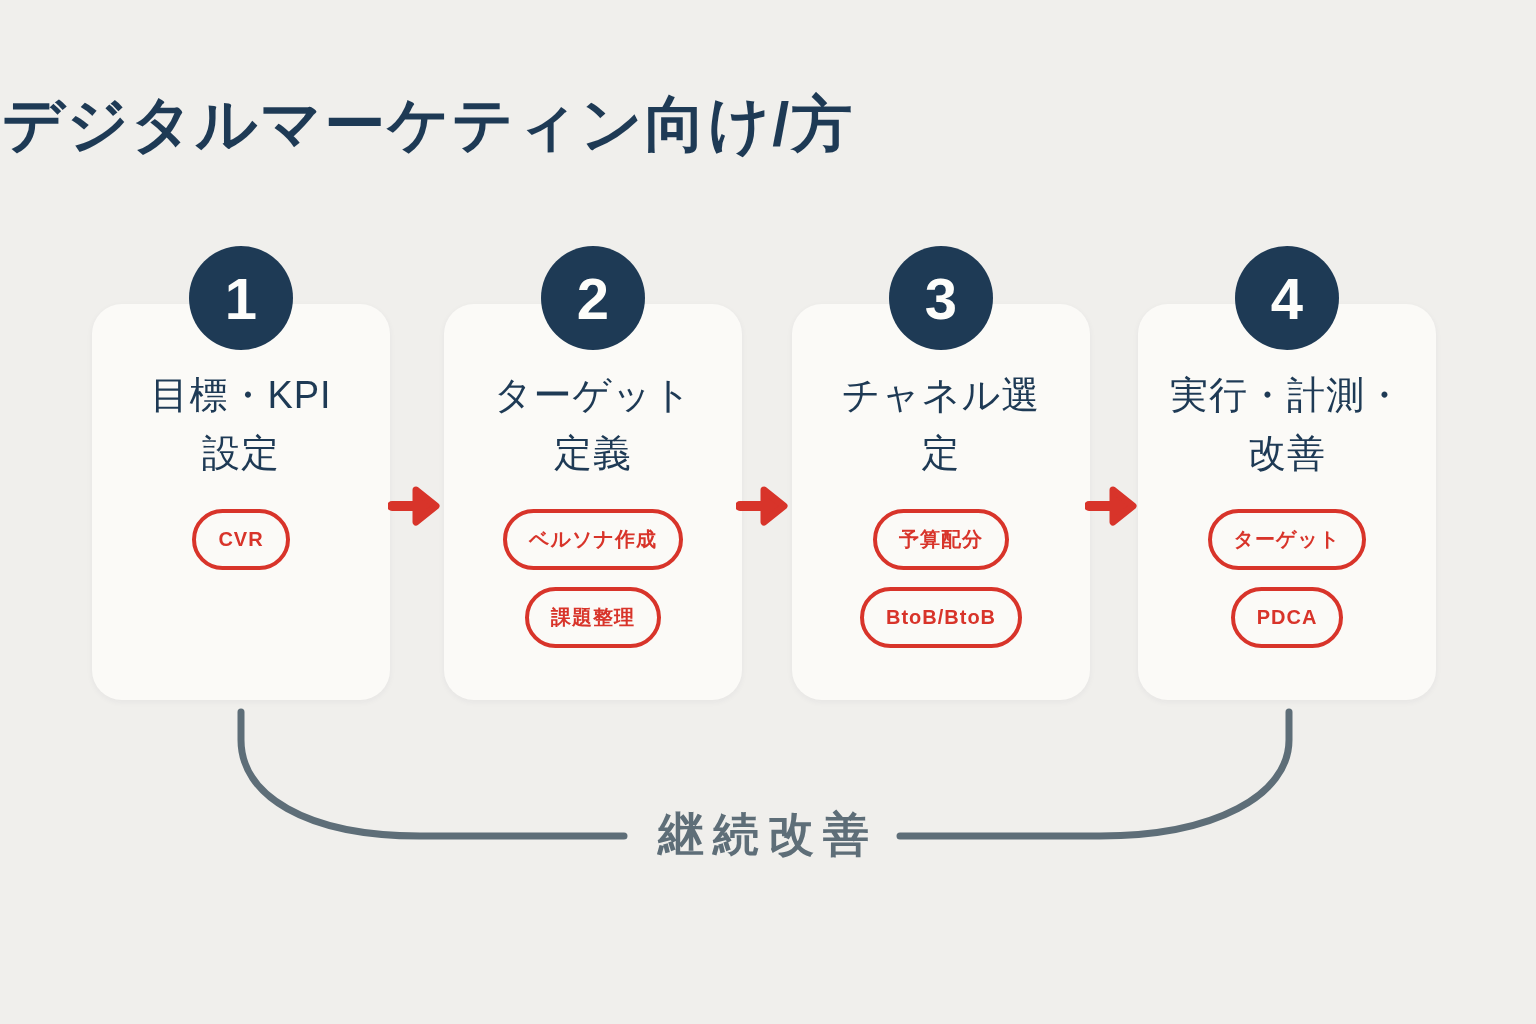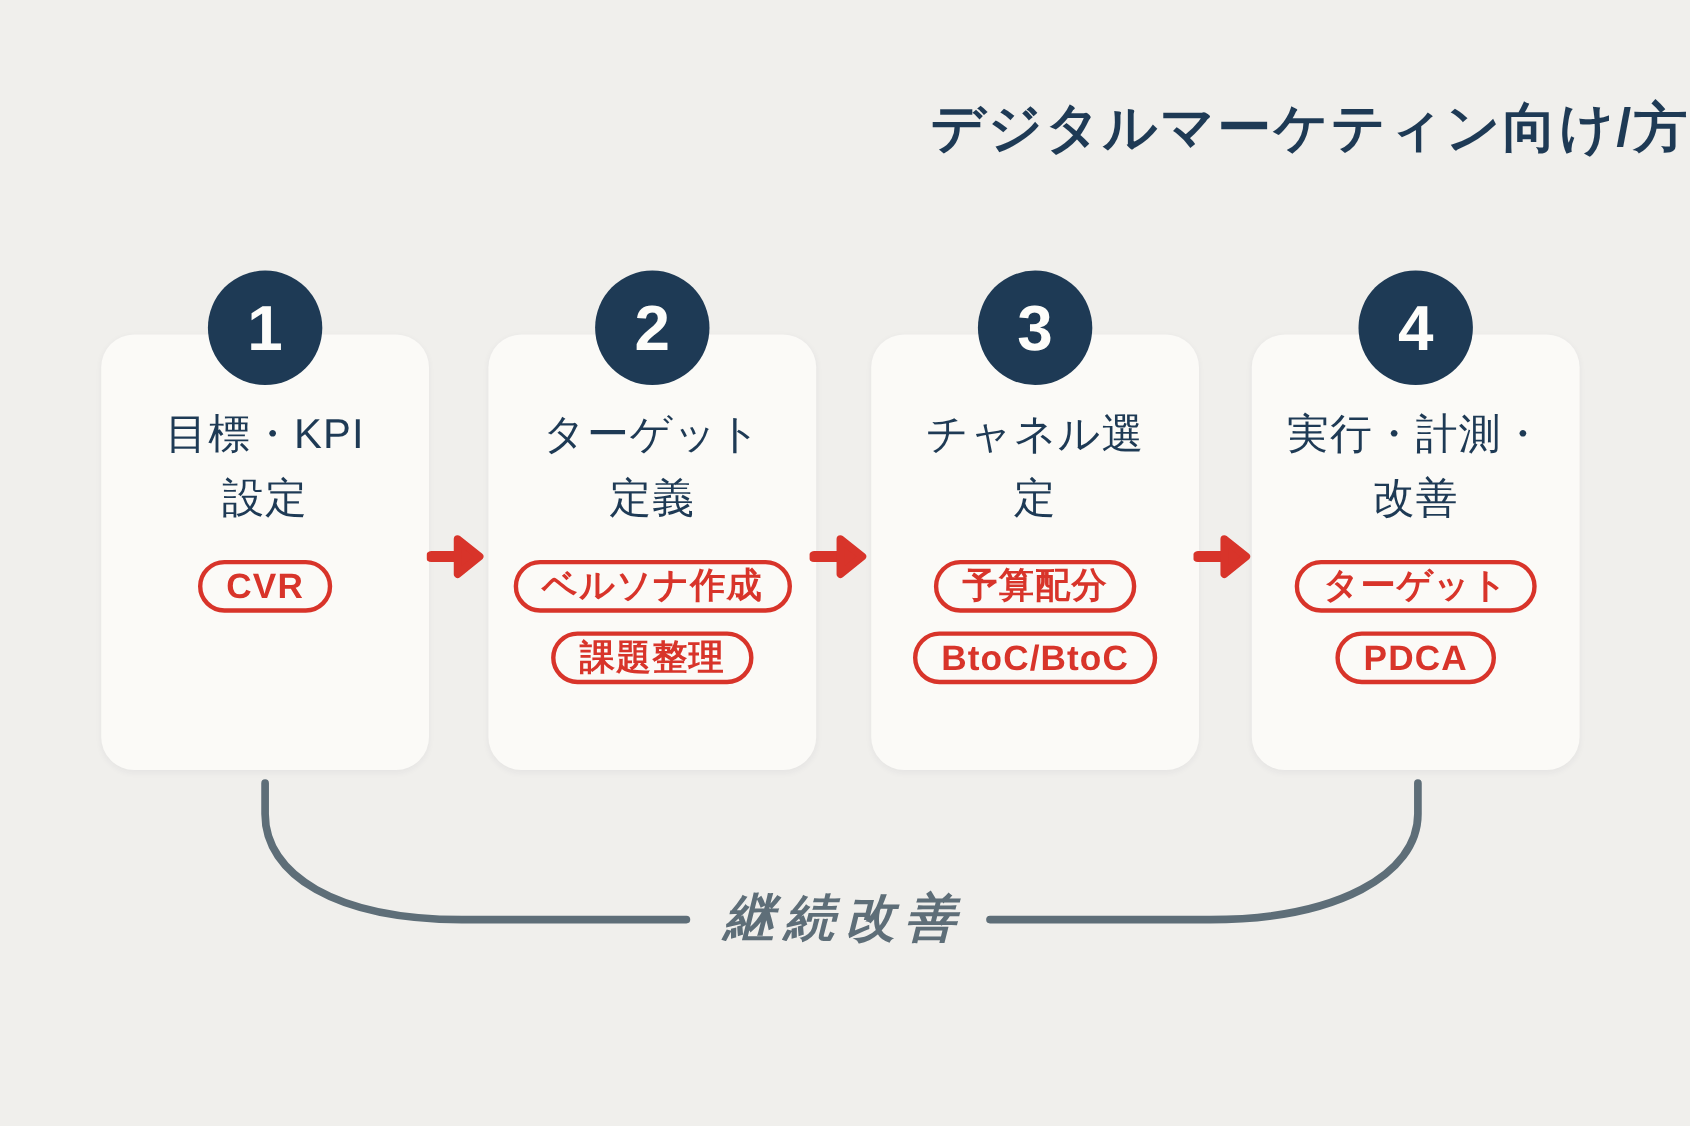--- a/index.html
+++ b/index.html
@@ -12,23 +12,23 @@
   *{margin:0;padding:0;box-sizing:border-box;}
   html,body{width:1536px;height:1024px;}
   body{
     position:relative;
     background:var(--bg);
     font-family:"Liberation Sans","DejaVu Sans",sans-serif;
     overflow:hidden;
   }
   .page-title{
     position:absolute;
-    top:84px;left:16px;right:0;
-    text-align:right;
-    font-size:49px;
+    top:84px;left:2px;right:0;
+    text-align:left;
+    font-size:61px;
     font-weight:bold;
     letter-spacing:2px;
     color:var(--navy);
   }
   .card{
     position:absolute;
     top:304px;
     width:298px;
     height:396px;
     background:var(--card);
@@ -74,26 +74,26 @@
     flex-direction:column;
     align-items:center;
     gap:17px;
   }
   .tag-row{
     display:flex;
     justify-content:center;
     gap:7px;
   }
   .tag{
-    height:48px;
+    height:61px;
     border:4px solid var(--red);
     border-radius:33px;
     background:var(--card);
     color:var(--red);
-    font-size:32px;
+    font-size:20px;
     font-weight:bold;
     letter-spacing:1px;
     display:inline-flex;
     align-items:center;
     justify-content:center;
     padding:0 22px;
     white-space:nowrap;
   }
   .arrow{
     position:absolute;
@@ -114,21 +114,20 @@
   .loop-label{
     position:absolute;
     top:810px;
     left:0;right:0;
     text-align:center;
     color:var(--slate);
     font-size:46px;
     font-weight:bold;
     letter-spacing:9px;
     line-height:48px;
-    font-style:italic;
   }
 </style>
 </head>
 <body>
 
 <div class="page-title">デジタルマーケティン向け/方</div>
 
 <div class="card c1">
   <div class="badge">1</div>
   <div class="card-title">
@@ -162,21 +161,21 @@
   <div class="badge">3</div>
   <div class="card-title">
     <div>チャネル選</div>
     <div>定</div>
   </div>
   <div class="tags">
     <div class="tag-row">
       <span class="tag">予算配分</span>
     </div>
     <div class="tag-row">
-      <span class="tag">BtoC/BtoC</span>
+      <span class="tag">BtoB/BtoB</span>
     </div>
   </div>
 </div>
 
 <div class="card c4">
   <div class="badge">4</div>
   <div class="card-title">
     <div>実行・計測・</div>
     <div>改善</div>
   </div>

